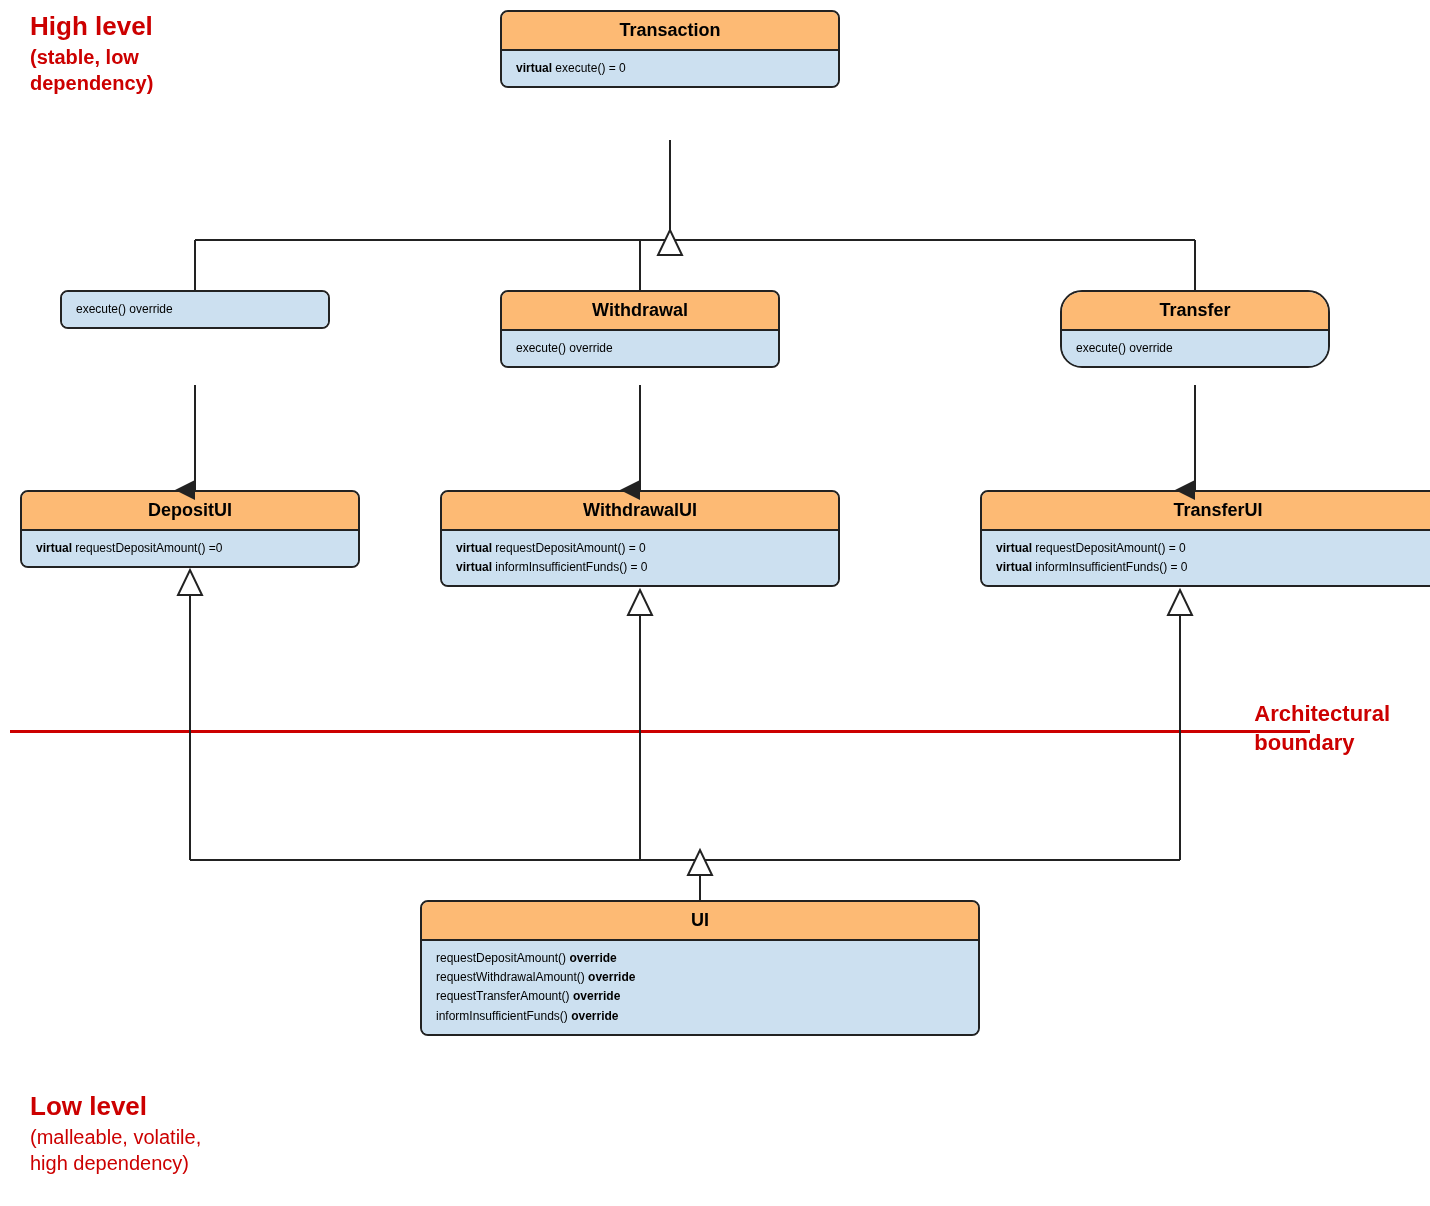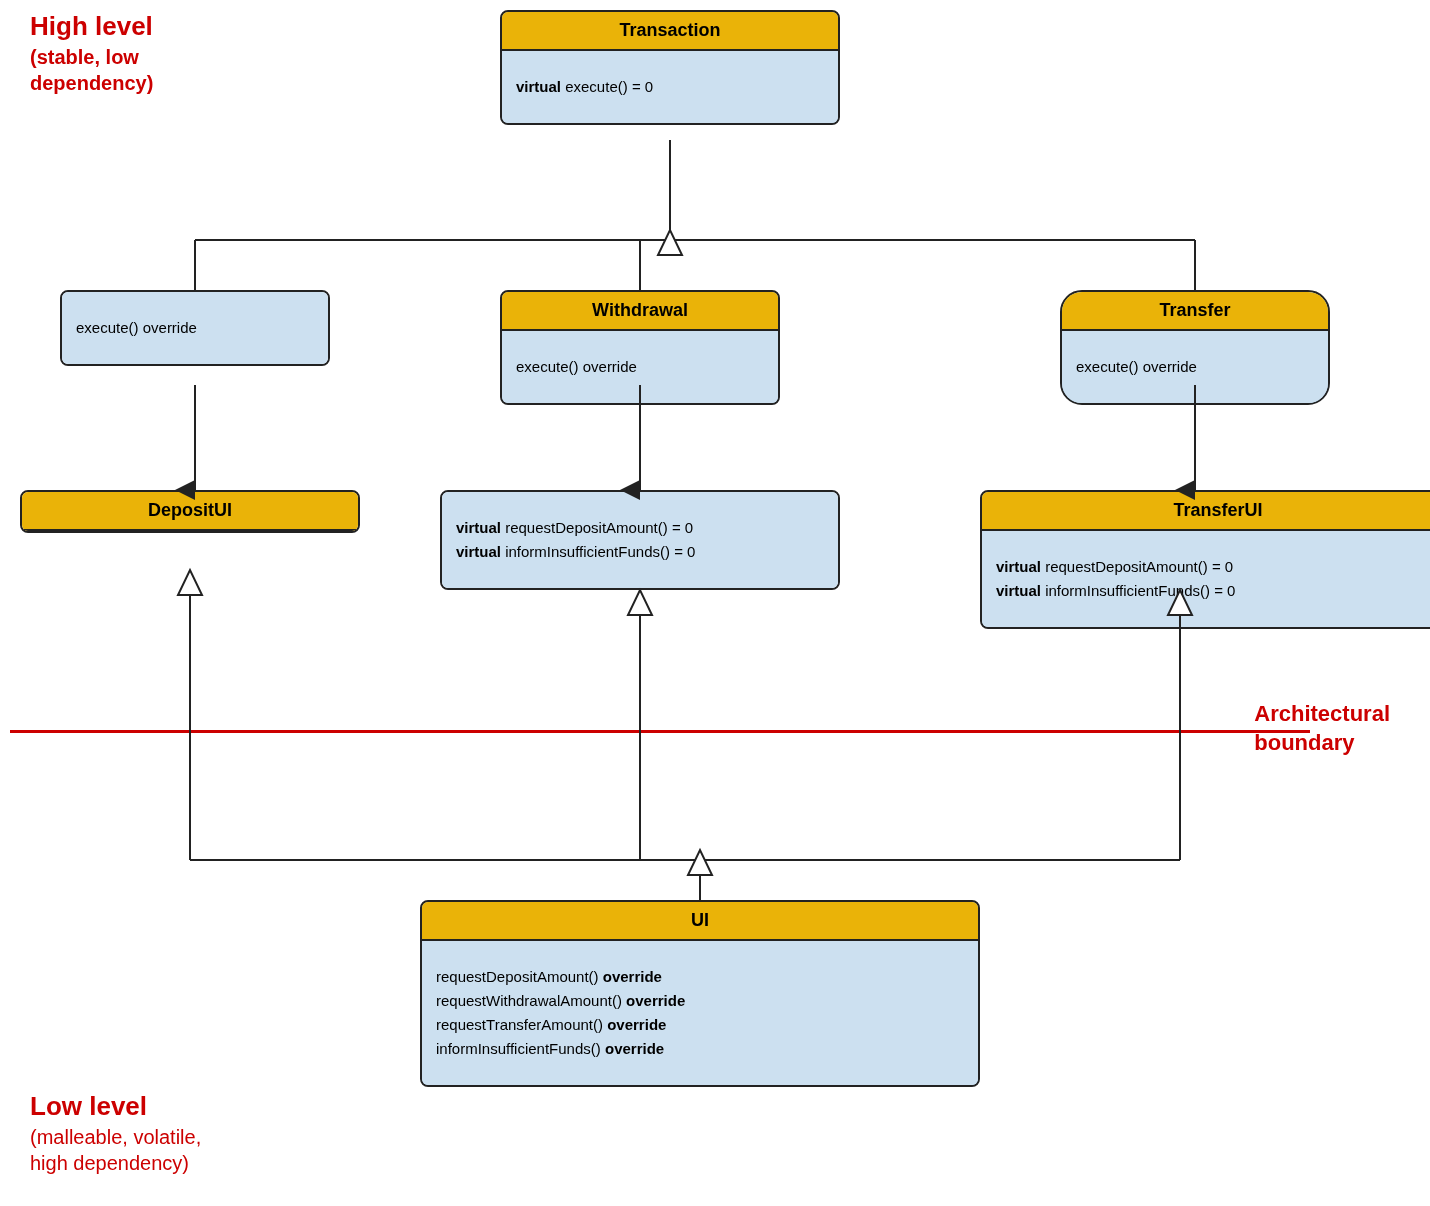--- a/index.html
+++ b/index.html
@@ -21,32 +21,32 @@
     
     .uml-box {
       position: absolute;
       border: 2px solid #222;
       border-radius: 8px;
       background: #b8d4e8;
       overflow: hidden;
     }
 
     .uml-box .box-title {
-      background: #eab308;
+      background: #fdba74;
       border-bottom: 2px solid #222;
       text-align: center;
       padding: 8px 12px;
       font-size: 18px;
       font-weight: bold;
     }
 
     .uml-box .box-body {
       background: #cce0f0;
-      padding: 24px 14px;
-      font-size: 15px;
+      padding: 8px 14px;
+      font-size: 12px;
       line-height: 1.6;
     }
 
     .uml-box .box-body .kw {
       font-weight: bold;
     }
 
     
     .label-high {
       position: absolute;
@@ -138,23 +138,27 @@
     <div class="box-body">execute() override</div>
   </div>
 
   <div class="uml-box" style="left: 1060px; top: 290px; width: 270px; border-radius: 22px;">
     <div class="box-title">Transfer</div>
     <div class="box-body">execute() override</div>
   </div>
 
   <div class="uml-box" style="left: 20px; top: 490px; width: 340px;">
     <div class="box-title">DepositUI</div>
+    <div class="box-body">
+      <span class="kw">virtual</span> requestDepositAmount() =0
+    </div>
   </div>
 
   <div class="uml-box" style="left: 440px; top: 490px; width: 400px;">
+    <div class="box-title">WithdrawalUI</div>
     <div class="box-body">
       <span class="kw">virtual</span> requestDepositAmount() = 0<br>
       <span class="kw">virtual</span> informInsufficientFunds() = 0
     </div>
   </div>
 
   <div class="uml-box" style="left: 980px; top: 490px; width: 476px;">
     <div class="box-title">TransferUI</div>
     <div class="box-body">
       <span class="kw">virtual</span> requestDepositAmount() = 0<br>

